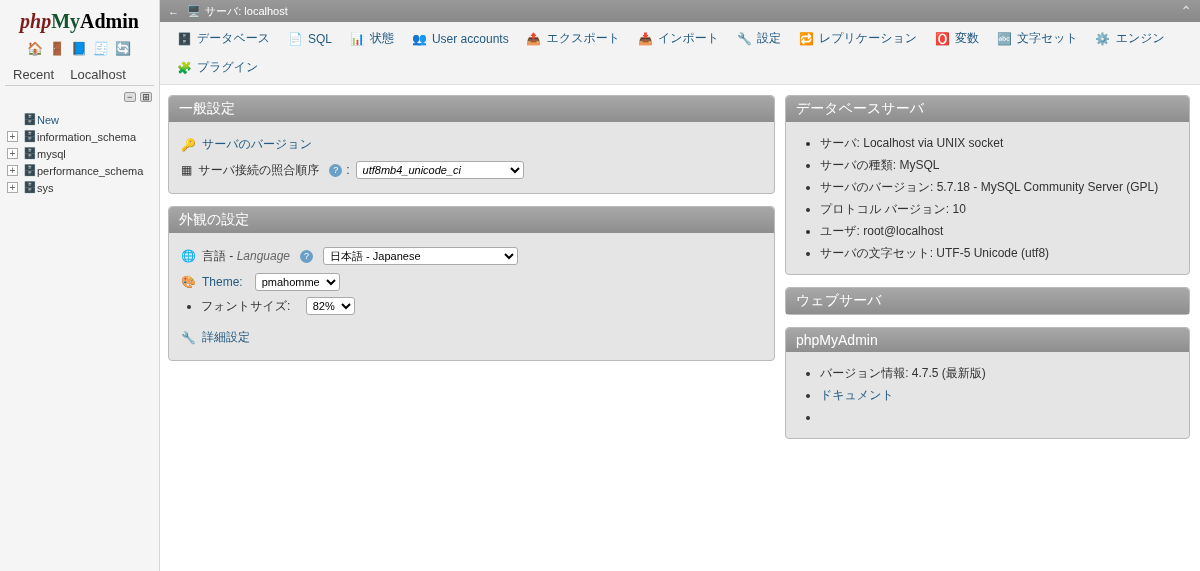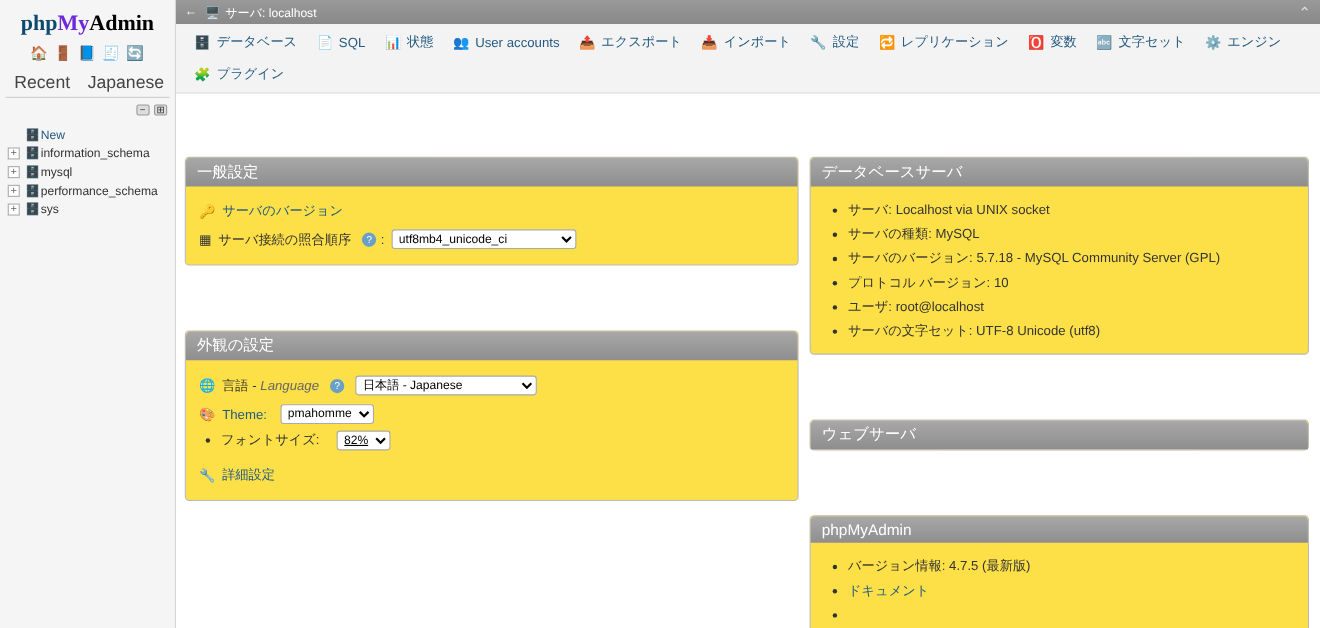--- a/index.html
+++ b/index.html
@@ -1,47 +1,47 @@
 <!DOCTYPE html>
 <html><head>
 <meta charset="utf-8">
 <style>
 * { box-sizing: border-box; margin: 0; padding: 0; }
 body { font-family: sans-serif; font-size: 12px; background: #fff; color: #333; width: 1200px; height: 571px; overflow: hidden; }
 .container { display: flex; height: 100%; }
 .sidebar { width: 160px; background: #f5f5f5; border-right: 1px solid #d5d5d5; padding: 5px 5px 0 5px; }
 .logo { text-align: center; padding: 5px 0; }
 .logo-text { font-family: serif; font-size: 20px; font-weight: bold; }
-.logo-php { color: #0c4a6e; }
-.logo-my { color: #6d28d9; }
+.logo-php { color: #7f1d1d; font-style: italic; }
+.logo-my { color: #14532d; }
 .logo-admin { color: #000000; }
 .logo-icons { text-align: center; padding: 3px 0; font-size: 13px; }
 .logo-icons span { margin: 0 1px; cursor: pointer; }
-.nav-tabs { display: flex; border-bottom: 1px solid #ccc; margin-top: 5px; font-size: 16px; }
+.nav-tabs { display: flex; border-bottom: 1px solid #ccc; margin-top: 5px; font-size: 13px; }
 .nav-tab { padding: 3px 8px; cursor: pointer; color: #444; }
 .collapse-icons { text-align: right; padding: 3px 2px; }
 .collapse-box { display: inline-block; width: 12px; height: 10px; background: #ddd; border: 1px solid #999; border-radius: 2px; font-size: 9px; line-height: 8px; text-align: center; margin-left: 1px; }
 .tree { margin-top: 5px; font-size: 11px; }
 .tree-item { padding: 2px 0 2px 2px; display: flex; align-items: center; cursor: pointer; }
 .tree-expand { display: inline-block; width: 11px; height: 11px; border: 1px solid #aaa; background: #fff; text-align: center; line-height: 9px; font-size: 10px; margin-right: 3px; color: #666; }
 .tree-db-icon { display: inline-block; width: 12px; margin: 0 2px; font-size: 11px; }
 .tree-label { color: #333; }
 .tree-new { color: #235a81; }
 .main { flex: 1; display: flex; flex-direction: column; overflow: hidden; }
 .topbar { background: linear-gradient(#999, #888); height: 22px; display: flex; align-items: center; padding: 0 8px; color: #fff; font-size: 11px; }
 .topbar-back { margin-right: 8px; cursor: pointer; }
 .topbar-srv-icon { margin-right: 4px; opacity: 0.85; }
 .topbar-hide { margin-left: auto; cursor: pointer; font-size: 14px; opacity: 0.7; }
 .menubar { background: #f3f3f3; border-bottom: 1px solid #ddd; padding: 2px 8px; display: flex; flex-wrap: wrap; }
 .menu-item { display: flex; align-items: center; padding: 6px 9px; cursor: pointer; color: #235a81; font-size: 12px; }
 .menu-icon { margin-right: 5px; font-size: 12px; }
 .content { flex: 1; display: flex; padding: 10px 10px 10px 8px; gap: 10px; overflow: auto; }
 .col-left { flex: 1; display: flex; flex-direction: column; gap: 12px; min-width: 0; }
-.col-right { width: 454px; display: flex; flex-direction: column; gap: 12px; }
-.panel { border: 1px solid #bbb; border-radius: 4px; background: #fde047; margin-top: 47px; }
+.col-right { width: 405px; display: flex; flex-direction: column; gap: 12px; }
+.panel { border: 1px solid #bbb; border-radius: 4px; background: #e5e5e5; }
 .panel-header { background: linear-gradient(#a8a8a8, #8e8e8e); color: #fff; padding: 4px 10px; font-size: 14px; border-radius: 4px 4px 0 0; }
 .panel-body { padding: 10px 12px; font-size: 12px; color: #333; }
 .setting-row { display: flex; align-items: center; padding: 4px 0; }
 .setting-icon { margin-right: 6px; font-size: 12px; }
 .setting-label { margin-right: 6px; }
 .setting-label em { font-style: italic; color: #666; }
 .help-icon { display: inline-block; width: 13px; height: 13px; background: #6aa0c7; color: #fff; border-radius: 50%; text-align: center; line-height: 13px; font-size: 9px; margin: 0 4px; cursor: pointer; }
 select { font-size: 11px; padding: 1px 2px; border: 1px solid #aaa; border-radius: 3px; background: #fff; }
 .link { color: #235a81; cursor: pointer; }
 ul.info-list { list-style: disc; padding-left: 22px; }
@@ -59,21 +59,21 @@
     </div>
     <div class="logo-icons">
       <span>🏠</span>
       <span>🚪</span>
       <span>📘</span>
       <span>🧾</span>
       <span>🔄</span>
     </div>
     <div class="nav-tabs">
       <div class="nav-tab">Recent</div>
-      <div class="nav-tab">Japanese</div>
+      <div class="nav-tab">Localhost</div>
     </div>
     <div class="collapse-icons">
       <span class="collapse-box">−</span>
       <span class="collapse-box">⊞</span>
     </div>
     <div class="tree">
       <div class="tree-item">
         <span style="width:14px"></span>
         <span class="tree-db-icon">🗄️</span>
         <span class="tree-label tree-new">New</span>
@@ -168,48 +168,48 @@
           <div class="panel-header">一般設定</div>
           <div class="panel-body">
             <div class="setting-row">
               <span class="setting-icon">🔑</span>
               <span class="link">サーバのバージョン</span>
             </div>
             <div class="setting-row">
               <span class="setting-icon">▦</span>
               <span class="setting-label">サーバ接続の照合順序</span>
               <span class="help-icon">?</span>:
-              <select style="margin-left:6px; width:168px;">
+              <select style="margin-left:6px; width:168px;font-style:italic;">
                 <option>utf8mb4_unicode_ci</option>
               </select>
             </div>
           </div>
         </div>
 
         <div class="panel">
           <div class="panel-header">外観の設定</div>
           <div class="panel-body">
             <div class="setting-row">
               <span class="setting-icon">🌐</span>
               <span class="setting-label"><span>言語</span> - <em>Language</em></span>
               <span class="help-icon">?</span>
-              <select style="margin-left:6px; width:165px;">
+              <select style="margin-left:6px; width:195px;">
                 <option>日本語 - Japanese</option>
               </select>
             </div>
             <div class="setting-row">
               <span class="setting-icon">🎨</span>
               <span class="setting-label link">Theme:</span>
               <select style="margin-left:6px;">
                 <option>pmahomme</option>
               </select>
             </div>
             <div class="bullet-item">
               <span class="setting-label">フォントサイズ:</span>
-              <select style="margin-left:6px;text-decoration:underline;">
+              <select style="margin-left:6px;">
                 <option>82%</option>
               </select>
             </div>
             <div class="setting-row" style="margin-top:8px;">
               <span class="setting-icon">🔧</span>
               <span class="link">詳細設定</span>
             </div>
           </div>
         </div>
 
@@ -219,21 +219,21 @@
 
         <div class="panel">
           <div class="panel-header">データベースサーバ</div>
           <div class="panel-body">
             <ul class="info-list">
               <li>サーバ:   Localhost via UNIX socket</li>
               <li>サーバの種類:   MySQL</li>
               <li>サーバのバージョン:   5.7.18 - MySQL Community Server (GPL)</li>
               <li>プロトコル バージョン:  10</li>
               <li>ユーザ:   root@localhost</li>
-              <li>サーバの文字セット:  UTF-8 Unicode (utf8)</li>
+              <li>サーバの文字セット:  UTF-5 Unicode (utf8)</li>
             </ul>
           </div>
         </div>
 
         <div class="panel">
           <div class="panel-header">ウェブサーバ</div>
         </div>
 
         <div class="panel">
           <div class="panel-header">phpMyAdmin</div>

